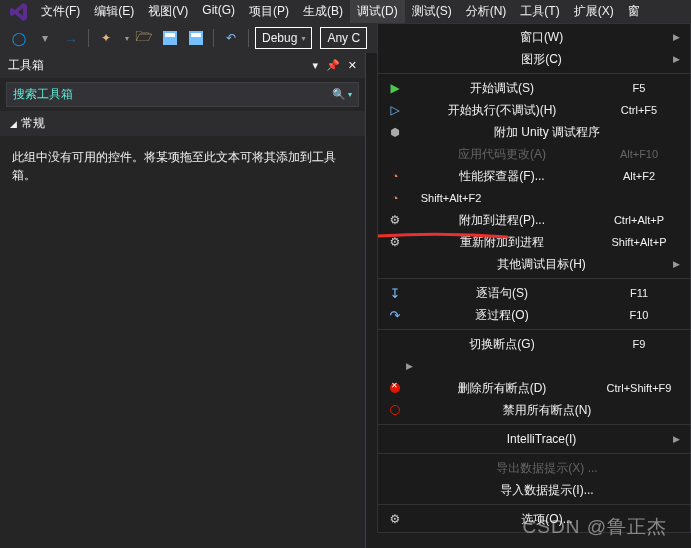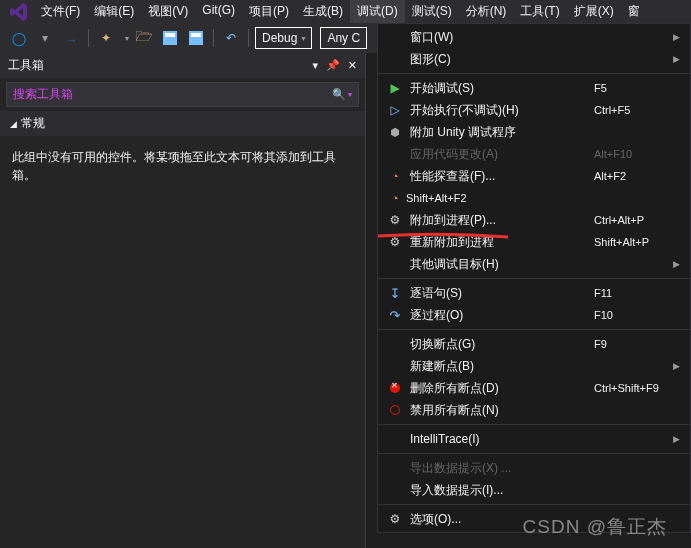--- a/index.html
+++ b/index.html
@@ -14,28 +14,28 @@
 .tb-btn { width: 22px; height: 22px; display: flex; align-items: center; justify-content: center; color: #f1f1f1; }
 .tb-sep { width: 1px; height: 18px; background: #555; margin: 0 2px; }
 .tb-drop { display: flex; align-items: center; padding: 2px 6px; color: #f1f1f1; border: 1px solid #ffffff; height: 22px; }
 .tb-arrow { font-size: 8px; margin-left: 4px; color: #999; }
 
 .main { display: flex; height: calc(100% - 53px); }
 .panel { width: 366px; background: #252526; border-right: 1px solid #3f3f46; display: flex; flex-direction: column; }
 .panel-header { display: flex; align-items: center; padding: 4px 8px; background: #2d2d30; font-size: 12px; }
 .panel-title { flex: 1; }
 .panel-icons { display: flex; gap: 8px; font-size: 11px; }
-.search-box { margin: 4px 6px; padding: 3px 6px; background: #333337; border: 1px solid #3f3f46; color: #d946ef; display: flex; align-items: center; }
+.search-box { margin: 4px 6px; padding: 3px 6px; background: #333337; border: 1px solid #3f3f46; color: #5eead4; display: flex; align-items: center; }
 .search-box span:first-child { flex: 1; }
 .tree-item { padding: 4px 10px; background: #2d2d30; display: flex; align-items: center; }
 .tree-arrow { font-size: 9px; margin-right: 4px; }
 .empty-text { padding: 12px; color: #f1f1f1; line-height: 1.5; }
 
 .dropdown { position: absolute; top: 23px; left: 377px; width: 314px; background: #1b1b1c; border: 1px solid #333337; z-index: 100; padding: 2px 0; }
-.dd-item { display: flex; align-items: center; height: 22px; padding: 0 6px; color: #f1f1f1; }
+.dd-item { display: flex; align-items: center; height: 22px; padding: 0 6px; color: #f1f1f1; text-align: center; }
 .dd-item.disabled { color: #656565; }
 .dd-icon { width: 22px; display: flex; align-items: center; justify-content: center; font-size: 13px; }
 .dd-label { flex: 1; padding-left: 4px; }
 .dd-shortcut { color: #f1f1f1; font-size: 11px; min-width: 90px; }
 .dd-item.disabled .dd-shortcut { color: #656565; }
 .dd-arrow { font-size: 9px; color: #999; margin-right: 4px; }
 .dd-sep { height: 1px; background: #333337; margin: 3px 0; }
 .underline { position: absolute; left: 378px; top: 228px; width: 130px; height: 3px; border-radius: 2px; z-index: 150; }
 .underline svg { width: 100%; height: 7px; margin-top:-2px;}
 
@@ -212,21 +212,20 @@
       <span class="dd-shortcut">F10</span>
     </div>
     <div class="dd-sep"></div>
     <div class="dd-item">
       <span class="dd-icon"></span>
       <span class="dd-label">切换断点(G)</span>
       <span class="dd-shortcut">F9</span>
     </div>
     <div class="dd-item">
       <span class="dd-icon"></span>
-      <span class="dd-label">新建断点(B)</span>
       <span class="dd-arrow">▶</span>
     </div>
     <div class="dd-item">
       <span class="dd-icon">
         <span class="breakpoint-icon" style="position:relative">
           <span style="position:absolute;color:#fff;font-size:8px;left:1px;top:-2px">✕</span>
         </span>
       </span>
       <span class="dd-label">删除所有断点(D)</span>
       <span class="dd-shortcut">Ctrl+Shift+F9</span>

